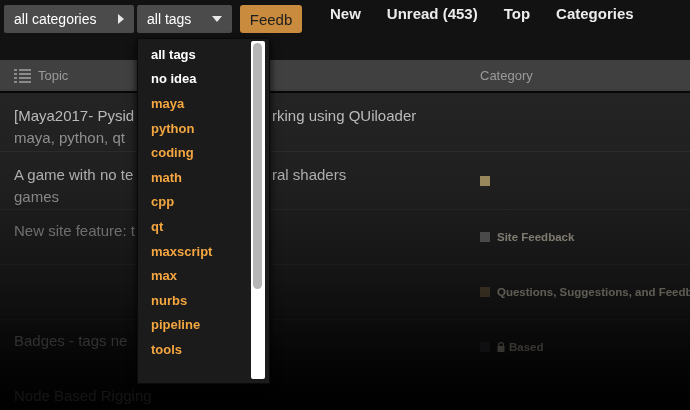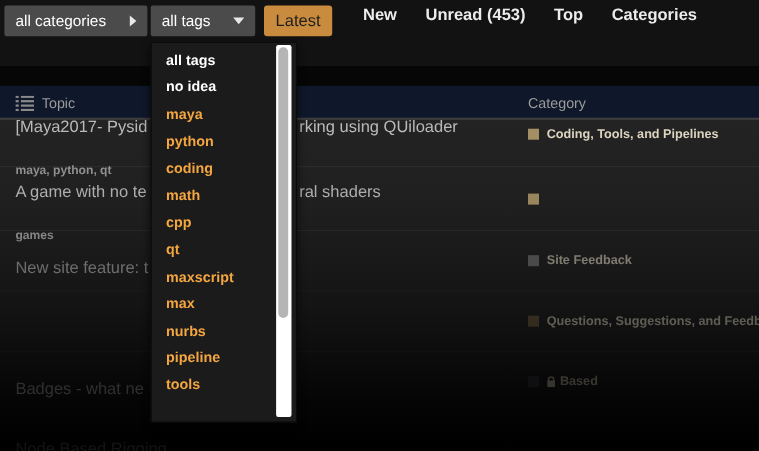--- a/index.html
+++ b/index.html
@@ -24,44 +24,44 @@
     color:#1e1e1e;font-size:15px;display:flex;align-items:center;justify-content:center;
     border-radius:3px;cursor:pointer;
   }
   .topnav{
     position:absolute;left:330px;top:5px;height:28px;display:flex;align-items:flex-start;
     gap:26px;color:#ececec;font-size:15px;font-weight:600;white-space:nowrap;
   }
   .topnav span{cursor:pointer;}
   
   .list-header{
-    position:absolute;top:60px;left:0;width:690px;height:31px;background:#0f172a;
+    position:absolute;top:60px;left:0;width:690px;height:31px;background:#404040;
     border-bottom:2px solid #3d3d3d;box-sizing:border-box;z-index:4;
-    color:#9a9a9a;font-size:13px;margin-top:18px;
+    color:#9a9a9a;font-size:13px;
   }
   .list-header .hdr-topic{position:absolute;left:38px;top:8px;}
   .list-header .hdr-category{position:absolute;left:480px;top:8px;}
   .list-icon{position:absolute;left:14px;top:9px;}
   
   .rows{
     position:absolute;top:93px;left:0;width:690px;height:317px;
     background:linear-gradient(180deg,#242424 0%,#1f1f1f 30%,#141414 58%,#050505 85%,#000 100%);
     z-index:1;
   }
   .row{position:relative;border-bottom:1px solid rgba(255,255,255,0.05);box-sizing:border-box;}
   .row.r0{height:59px;opacity:1;}
   .row.r1{height:58px;opacity:0.92;}
   .row.r2{height:55px;opacity:0.52;}
   .row.r3{height:55px;opacity:0.38;}
   .row.r4{height:55px;opacity:0.22;}
   .row.r5{height:35px;border-bottom:none;opacity:0.10;}
   .t-left{position:absolute;left:14px;top:14px;font-size:15px;color:#bababa;white-space:nowrap;}
   .t-right{position:absolute;left:272px;top:14px;font-size:15px;color:#bababa;white-space:nowrap;}
-  .t-solo{position:absolute;left:14px;top:25px;font-size:15px;color:#bababa;white-space:nowrap;}
-  .tags-line{position:absolute;left:14px;top:36px;font-size:11px;font-weight:bold;color:#8f8f8f;margin-top:20px;}
+  .t-solo{position:absolute;left:14px;top:12px;font-size:15px;color:#bababa;white-space:nowrap;}
+  .tags-line{position:absolute;left:14px;top:36px;font-size:15px;font-weight:normal;color:#8f8f8f;}
   .category{
     position:absolute;left:480px;top:50%;transform:translateY(-50%);
     font-size:11.5px;font-weight:bold;color:#dcd4bf;display:flex;align-items:center;white-space:nowrap;
   }
   .badge{width:10px;height:10px;margin-right:7px;flex:none;}
   .lock{margin-right:4px;display:inline-flex;}
   
   .tag-dropdown{
     position:absolute;left:137px;top:38px;width:133px;height:346px;background:#1b1b1b;
     border:1px solid #0a0a0a;box-shadow:0 4px 8px rgba(0,0,0,0.85);
@@ -79,21 +79,21 @@
 <div class="topbar">
   <div class="filter-btn" id="btn-all-categories">
     <span>all categories</span>
     <span class="tri-right"></span>
   </div>
   <div class="filter-btn" id="btn-all-tags">
     <span>all tags</span>
     <span class="tri-down"></span>
   </div>
   <div class="latest-btn">
-    <span>Latest</span>
+    <span>Feedb</span>
   </div>
   <div class="topnav">
     <span>New</span>
     <span>Unread (453)</span>
     <span>Top</span>
     <span>Categories</span>
   </div>
 </div>
 
 <div class="list-header">
@@ -114,24 +114,20 @@
   <span class="hdr-topic">Topic</span>
   <span class="hdr-category">Category</span>
 </div>
 
 <div class="rows">
 
   <div class="row r0">
     <span class="t-left">[Maya2017- Pysid</span>
     <span class="t-right">rking using QUiloader</span>
     <span class="tags-line">maya, python, qt</span>
-    <span class="category">
-      <span class="badge" style="background-color: rgb(163, 143, 99);"></span>
-      <span>Coding, Tools, and Pipelines</span>
-    </span>
   </div>
 
   <div class="row r1">
     <span class="t-left">A game with no te</span>
     <span class="t-right">ral shaders</span>
     <span class="tags-line">games</span>
     <span class="category">
       <span class="badge" style="background-color: rgb(163, 143, 99);"></span>
     </span>
   </div>
@@ -145,21 +141,21 @@
   </div>
 
   <div class="row r3">
     <span class="category">
       <span class="badge" style="background-color: rgb(107, 86, 50);"></span>
       <span>Questions, Suggestions, and Feedb</span>
     </span>
   </div>
 
   <div class="row r4">
-    <span class="t-solo">Badges - what ne</span>
+    <span class="t-solo">Badges - tags ne</span>
     <span class="category">
       <span class="badge" style="background-color: rgb(43, 43, 54);"></span>
       <span class="lock">
         <svg width="8" height="10" viewBox="0 0 8 10">
             <path fill="#dcd4bf" d="M1 4V3a3 3 0 0 1 6 0v1h.5v6h-7V4H1zm1.3 0h3.4V3a1.7 1.7 0 0 0-3.4 0v1z"></path>
           </svg>
       </span>
       <span>Based</span>
     </span>
   </div>

